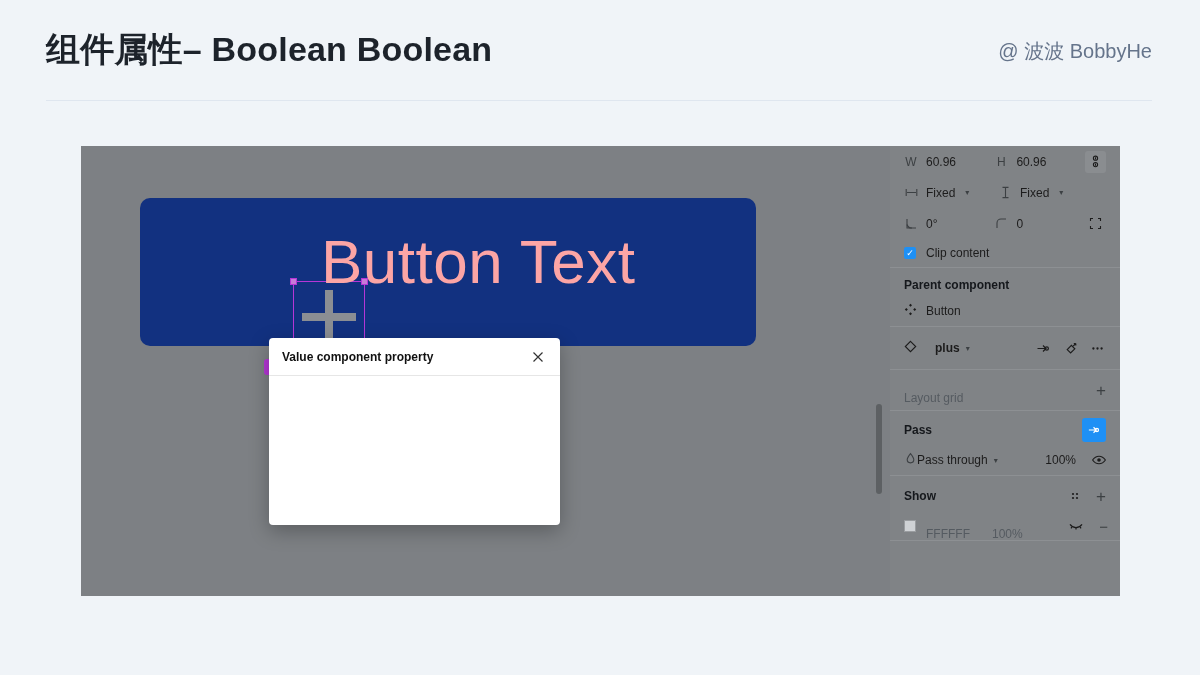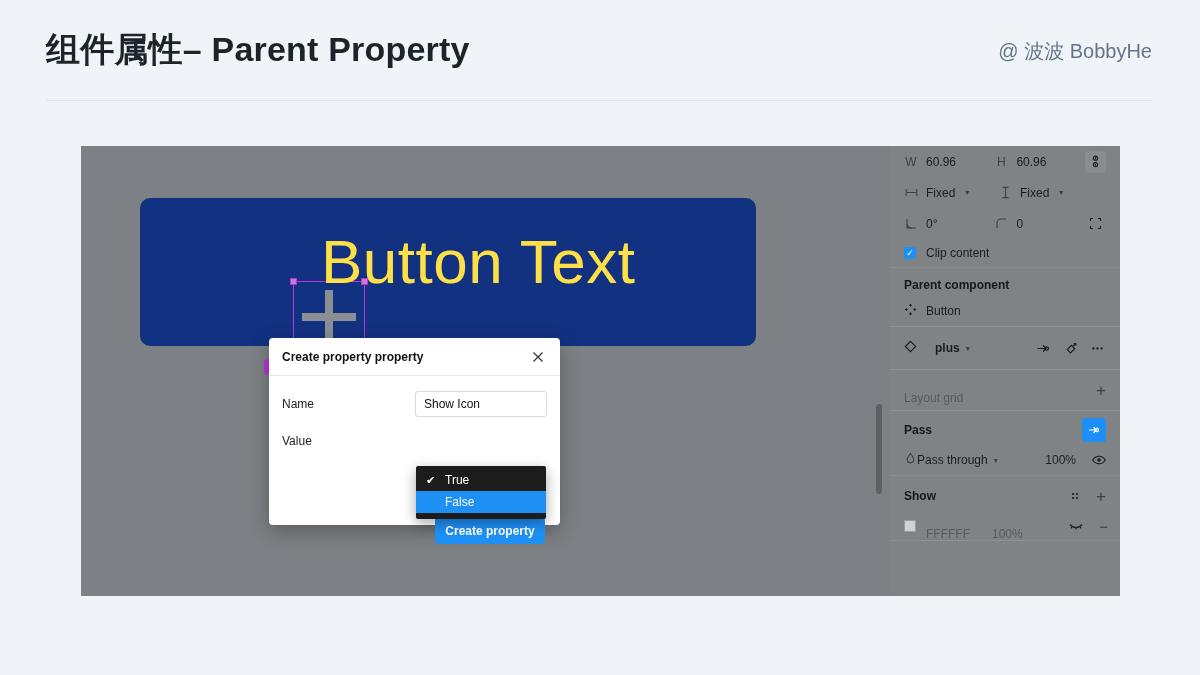--- a/index.html
+++ b/index.html
@@ -37,21 +37,21 @@
   
   .canvas { position: absolute; left: 0; top: 0; right: 230px; bottom: 0; background: #7d8084; }
 
   .btn-component {
     position: absolute; left: 59px; top: 52px;
     width: 616px; height: 148px;
     background: #123180; border-radius: 10px;
   }
   .btn-label {
     position: absolute; left: 181px; top: 28px;
-    font-size: 62px; color: #fde047; font-weight: 400;
+    font-size: 62px; color: #fca5a5; font-weight: 400;
     letter-spacing: .5px; white-space: nowrap;
   }
 
   
   .sel-box {
     position: absolute; left: 154px; top: 84px;
     width: 70px; height: 70px;
     outline: 1px solid #b536d6;
   }
   .sel-box .plus-h, .sel-box .plus-v { position: absolute; background: #8b8e93; }
@@ -153,21 +153,21 @@
   }
   .dd-item .tick { width: 10px; font-size: 11px; color: #fff; }
   .dd-item.selected { background: #1e90f5; }
   .dd-item.selected .lbl { color: #fff; }
 </style>
 </head>
 <body>
 
 <div class="slide">
 
-  <div class="slide-title">组件属性– Parent Property</div>
+  <div class="slide-title">组件属性– Boolean Boolean</div>
   <div class="author">@ 波波 BobbyHe</div>
   <div class="header-rule"></div>
 
   <div class="figma">
 
     <div class="canvas">
 
       <div class="btn-component">
         <div class="sel-box">
           <div class="plus-h"></div>
@@ -371,44 +371,22 @@
           </span>
           <span style="margin-left:12px;font-size:15px;color:#3c4043;margin-right:-2px;">−</span>
         </div>
       </div>
 
     </div>
   </div>
 
   <div class="dialog">
     <div class="dlg-head">
-      <span class="dlg-title">Create property property</span>
+      <span class="dlg-title">Value component property</span>
       <span class="dlg-close">
         <svg width="12" height="12" viewBox="0 0 12 12">
             <path d="M1.5 1.5l9 9M10.5 1.5l-9 9" stroke="#333" stroke-width="1.2" fill="none"></path>
           </svg>
       </span>
     </div>
-    <div class="dlg-body">
-      <div class="field">
-        <span class="field-label">Name</span>
-        <span class="text-input" placeholder="Property name">Show Icon</span>
-      </div>
-      <div class="field">
-        <span class="field-label">Value</span>
-      </div>
-
-      <div class="cta">Create property</div>
-
-      <div class="dropdown">
-        <div class="dd-item">
-          <span class="tick">✔</span>
-          <span class="lbl">True</span>
-        </div>
-        <div class="dd-item selected">
-          <span class="tick"></span>
-          <span class="lbl">False</span>
-        </div>
-      </div>
-    </div>
   </div>
 
 </div>
 
 </body></html>

